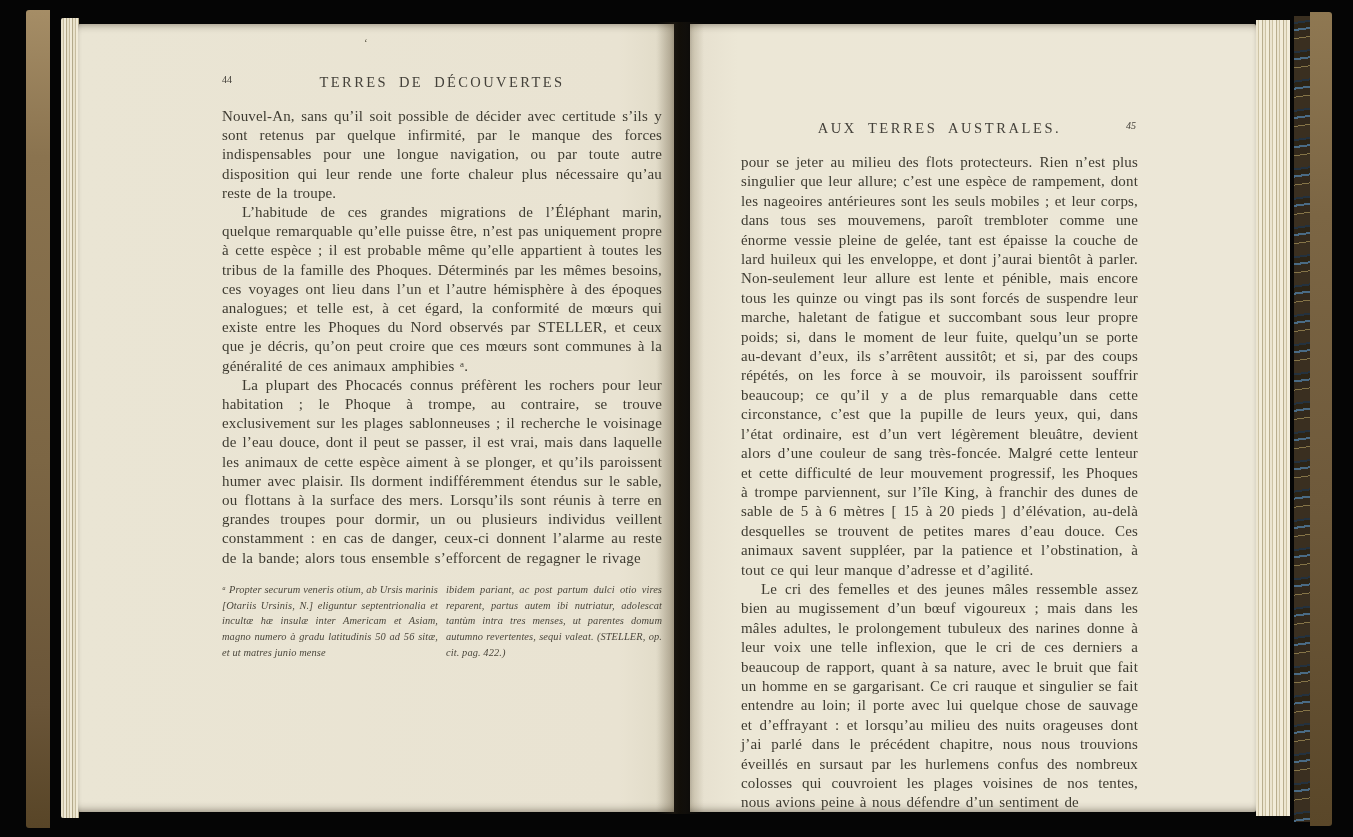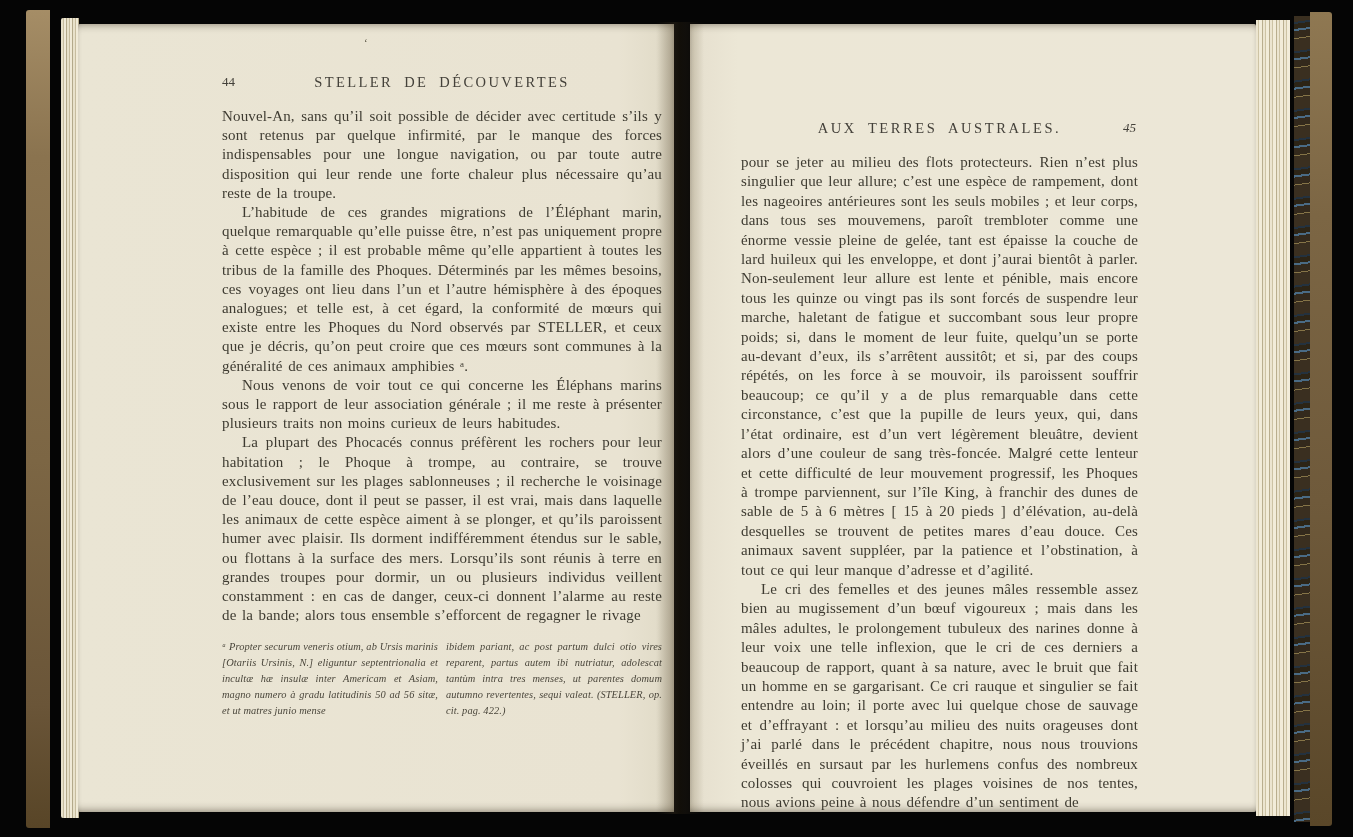--- a/index.html
+++ b/index.html
@@ -62,21 +62,21 @@
   
   .textblock{position:absolute;color:#3e3b31;}
   .tb-left{left:222px;top:74px;width:440px;}
   .tb-right{left:741px;top:76px;width:397px;margin-top:44px;}
   .header{position:relative;height:24px;}
   .running-title{
     position:absolute;left:0;right:0;text-align:center;
     font-size:14.5px;letter-spacing:2.4px;word-spacing:5px;color:#44413a;
   }
   .tb-right .running-title{letter-spacing:2.6px;}
-  .pagenum{position:absolute;top:0;font-size:13px;color:#44413a;}
+  .pagenum{position:absolute;top:0;font-size:10px;color:#44413a;}
   .pagenum-left{left:0;}
   .pagenum-right{right:2px;font-style:italic;}
   .body{margin-top:9px;text-align:justify;font-size:15px;line-height:19.2px;
         word-spacing:1.6px;letter-spacing:0.15px;}
   .tb-right .body{line-height:19.4px;}
   .para{margin:0;}
   .para.indent{text-indent:20px;}
   .footnote{
     margin-top:14px;display:flex;gap:8px;
     font-size:10.4px;font-style:italic;line-height:15.8px;color:#4a463b;
@@ -100,26 +100,25 @@
 
   <div class="edges-right"></div>
   <div class="marble-right"></div>
   <div class="leather-right"></div>
 
   <span class="ink-mark">‘</span>
 
   <div class="textblock tb-left">
     <div class="header">
       <span class="pagenum pagenum-left">44</span>
-      <span class="running-title">STELLER DE DÉCOUVERTES</span>
+      <span class="running-title">TERRES DE DÉCOUVERTES</span>
     </div>
     <div class="body">
         <p class="para">Nouvel-An, sans qu’il soit possible de décider avec certitude s’ils y sont retenus par quelque infirmité, par le manque des forces indispensables pour une longue navigation, ou par toute autre disposition qui leur rende une forte chaleur plus nécessaire qu’au reste de la troupe.</p>
         <p class="para indent">L’habitude de ces grandes migrations de l’Éléphant marin, quelque remarquable qu’elle puisse être, n’est pas uniquement propre à cette espèce ; il est probable même qu’elle appartient à toutes les tribus de la famille des Phoques. Déterminés par les mêmes besoins, ces voyages ont lieu dans l’un et l’autre hémisphère à des époques analogues; et telle est, à cet égard, la conformité de mœurs qui existe entre les Phoques du Nord observés par STELLER, et ceux que je décris, qu’on peut croire que ces mœurs sont communes à la généralité de ces animaux amphibies ᵃ.</p>
-        <p class="para indent">Nous venons de voir tout ce qui concerne les Éléphans marins sous le rapport de leur association générale ; il me reste à présenter plusieurs traits non moins curieux de leurs habitudes.</p>
         <p class="para indent">La plupart des Phocacés connus préfèrent les rochers pour leur habitation ; le Phoque à trompe, au contraire, se trouve exclusivement sur les plages sablonneuses ; il recherche le voisinage de l’eau douce, dont il peut se passer, il est vrai, mais dans laquelle les animaux de cette espèce aiment à se plonger, et qu’ils paroissent humer avec plaisir. Ils dorment indifféremment étendus sur le sable, ou flottans à la surface des mers. Lorsqu’ils sont réunis à terre en grandes troupes pour dormir, un ou plusieurs individus veillent constamment : en cas de danger, ceux-ci donnent l’alarme au reste de la bande; alors tous ensemble s’efforcent de regagner le rivage</p>
       </div>
     <div class="footnote">
       <div class="col">ᵃ Propter securum veneris otium, ab Ursis marinis [Otariis Ursinis, N.] eliguntur septentrionalia et incultæ hæ insulæ inter Americam et Asiam, magno numero à gradu latitudinis 50 ad 56 sitæ, et ut matres junio mense</div>
       <div class="col">ibidem pariant, ac post partum dulci otio vires reparent, partus autem ibi nutriatur, adolescat tantùm intra tres menses, ut parentes domum autumno revertentes, sequi valeat. (STELLER, op. cit. pag. 422.)</div>
     </div>
   </div>
 
   <div class="textblock tb-right">
     <div class="header">

